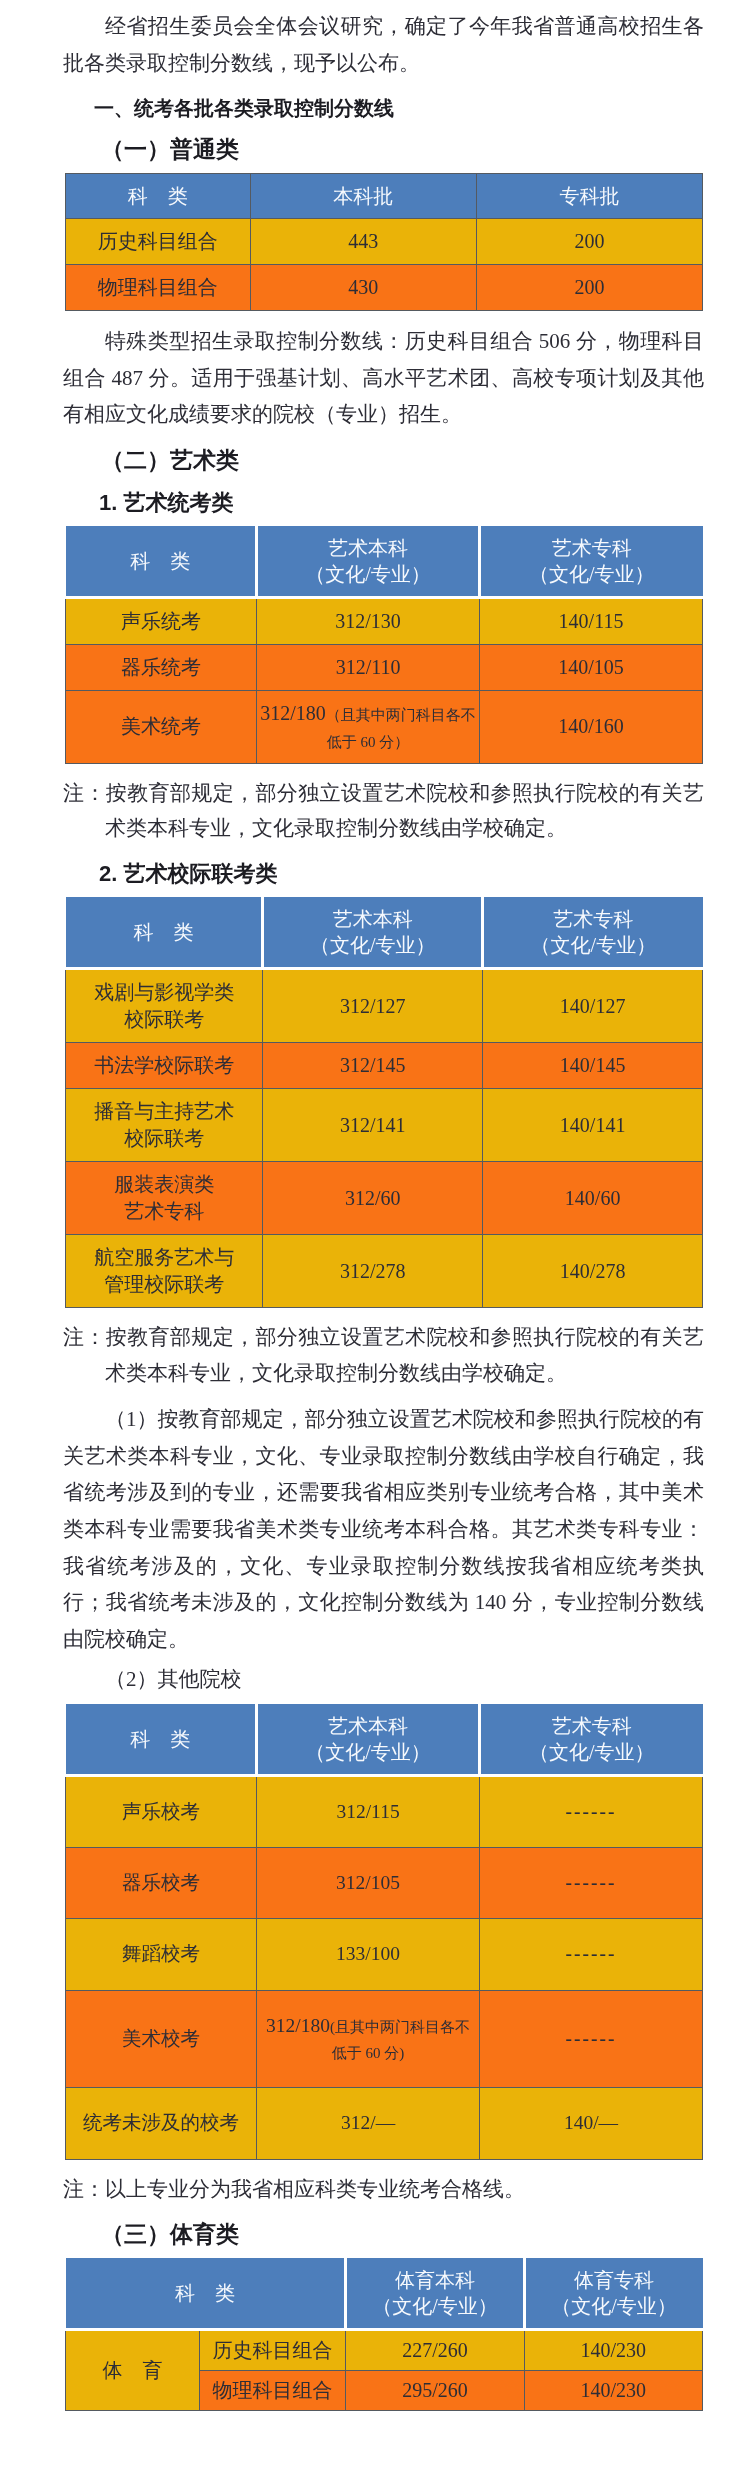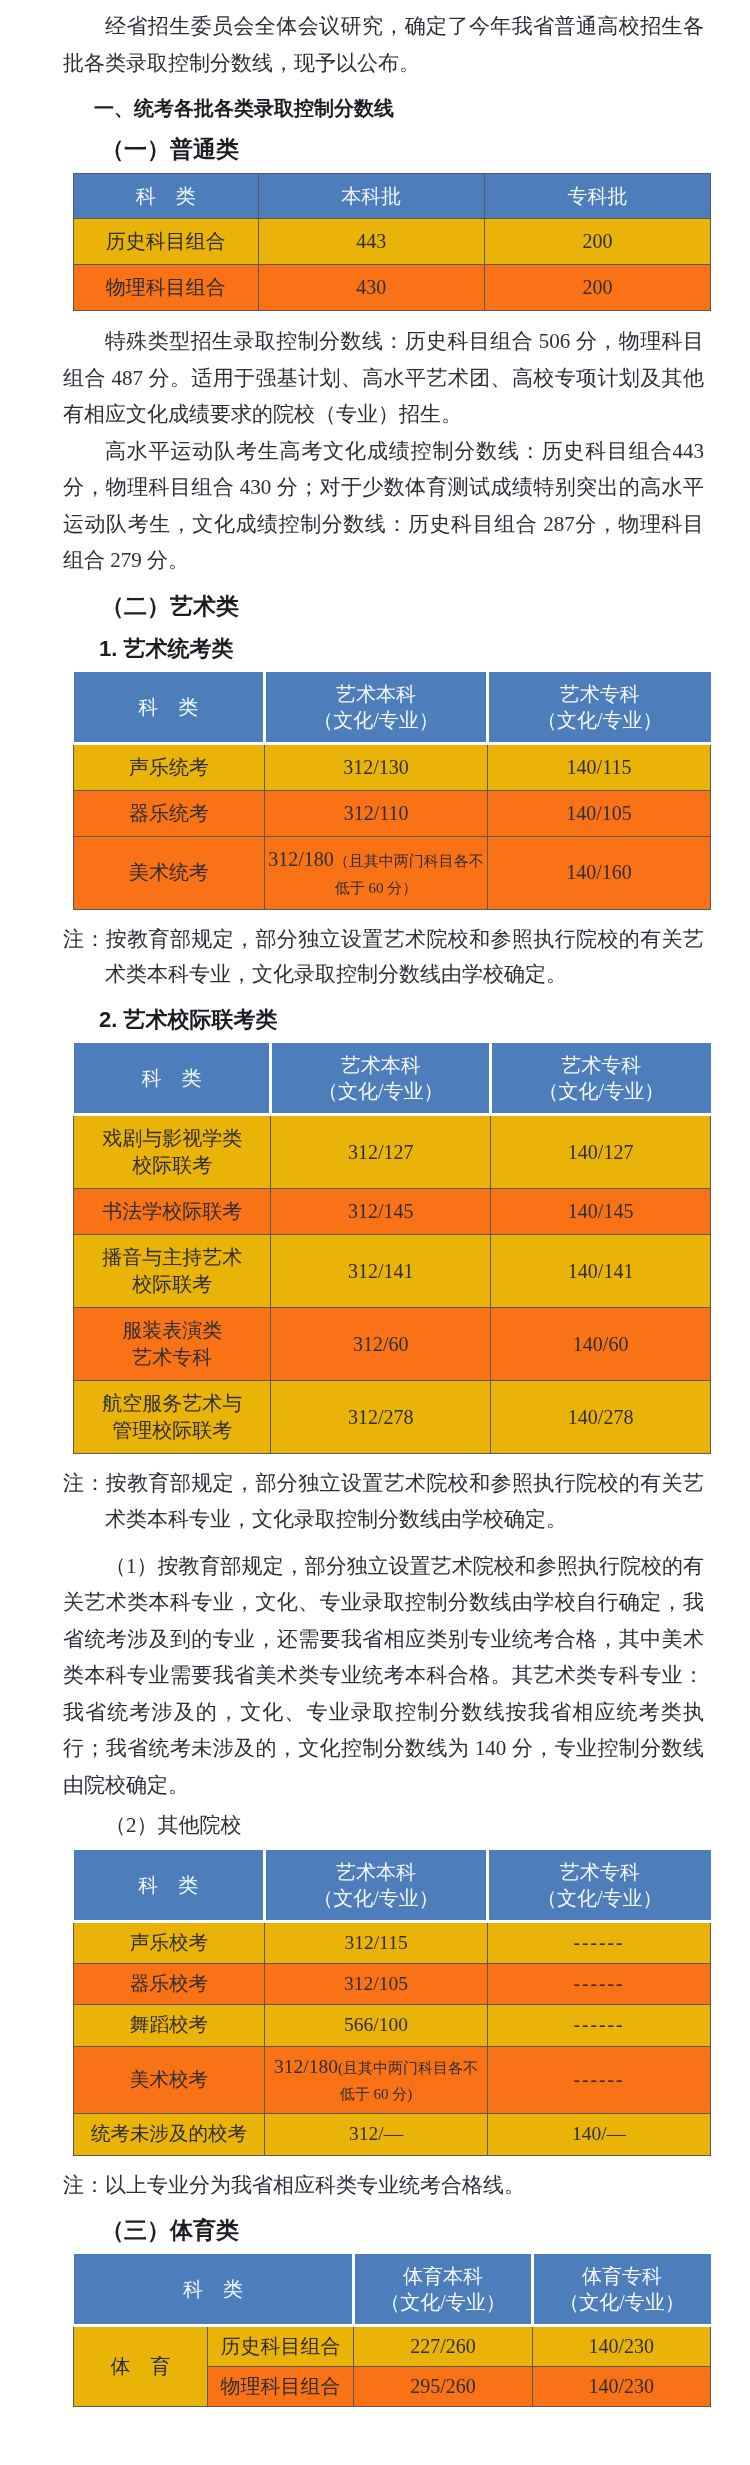--- a/index.html
+++ b/index.html
@@ -26,21 +26,21 @@
   }
   .h3 {
     font-family:"Liberation Sans","DejaVu Sans",sans-serif;
     font-weight:700; font-size:22px; color:#1c1c22;
     margin:12px 0 8px 36px;
   }
   table.tbl {
     border-collapse:collapse;
     table-layout:fixed;
     width:638px;
-    margin:4px 0 12px 10px;
+    margin:4px 0 12px 2px;
   }
   table.tbl th {
     background:#4d7ebb; color:#f6f9fd; font-weight:normal;
     white-space:pre-line; text-align:center;
     font-size:20px; line-height:1.3; padding:9px 2px;
   }
   table.tbl td {
     border:1px solid #555a60; text-align:center;
     font-size:20px; line-height:1.35; padding:9px 3px;
     white-space:pre-line; background:#f97316;
@@ -53,21 +53,21 @@
   tr.shade td { background:#eab308; }
   td.group-cell { background:#bdd1e9; }
   .small { font-size:15px; }
   td .small { display:inline; }
   .dashes { letter-spacing:2px; font-weight:600; }
   p.note {
     margin:6px 0 10px 0; line-height:1.7; text-align:justify;
     padding-left:42px; text-indent:-42px;
   }
   p.para2-head { margin:4px 0 6px 0; line-height:1.74; text-indent:2em; }
-  table.tbl-compact td { padding:7px 3px; font-size:19.5px; }
+  table.tbl-compact td { padding:22px 3px; font-size:19.5px; }
   table.tbl-pe td { padding:6px 3px; }
 </style>
 </head>
 <body>
 
 <div class="doc">
 
   <p class="body indent">经省招生委员会全体会议研究，确定了今年我省普通高校招生各批各类录取控制分数线，现予以公布。</p>
 
   <div class="h1">一、统考各批各类录取控制分数线</div>
@@ -95,21 +95,20 @@
       </tr>
       <tr>
         <td>物理科目组合</td>
         <td>430</td>
         <td>200</td>
       </tr>
     </tbody>
   </table>
 
   <p class="body indent">特殊类型招生录取控制分数线：历史科目组合 506 分，物理科目组合 487 分。适用于强基计划、高水平艺术团、高校专项计划及其他有相应文化成绩要求的院校（专业）招生。</p>
-  <p class="body indent">高水平运动队考生高考文化成绩控制分数线：历史科目组合443 分，物理科目组合 430 分；对于少数体育测试成绩特别突出的高水平运动队考生，文化成绩控制分数线：历史科目组合 287分，物理科目组合 279 分。</p>
 
   <div class="h2">（二）艺术类</div>
   <div class="h3">1. 艺术统考类</div>
 
   <table class="tbl hdr-white">
     <colgroup>
         <col style="width:30%">
         <col style="width:35%">
         <col style="width:35%">
       </colgroup>
@@ -220,21 +219,21 @@
         <td>312/115</td>
         <td class="dashes">------</td>
       </tr>
       <tr>
         <td>器乐校考</td>
         <td>312/105</td>
         <td class="dashes">------</td>
       </tr>
       <tr class="shade">
         <td>舞蹈校考</td>
-        <td>566/100</td>
+        <td>133/100</td>
         <td class="dashes">------</td>
       </tr>
       <tr>
         <td>美术校考</td>
         <td><span>312/180</span><span class="small">(且其中两门科目各不低于 60 分)</span></td>
         <td class="dashes">------</td>
       </tr>
       <tr class="shade">
         <td>统考未涉及的校考</td>
         <td>312/—</td>

